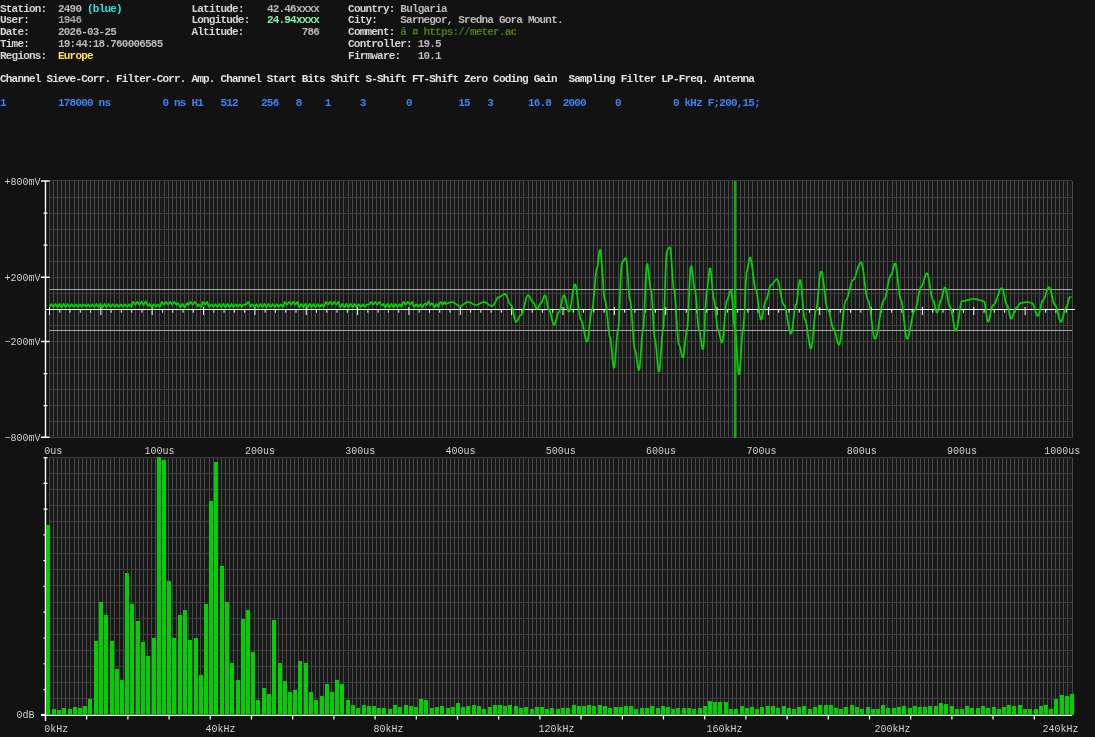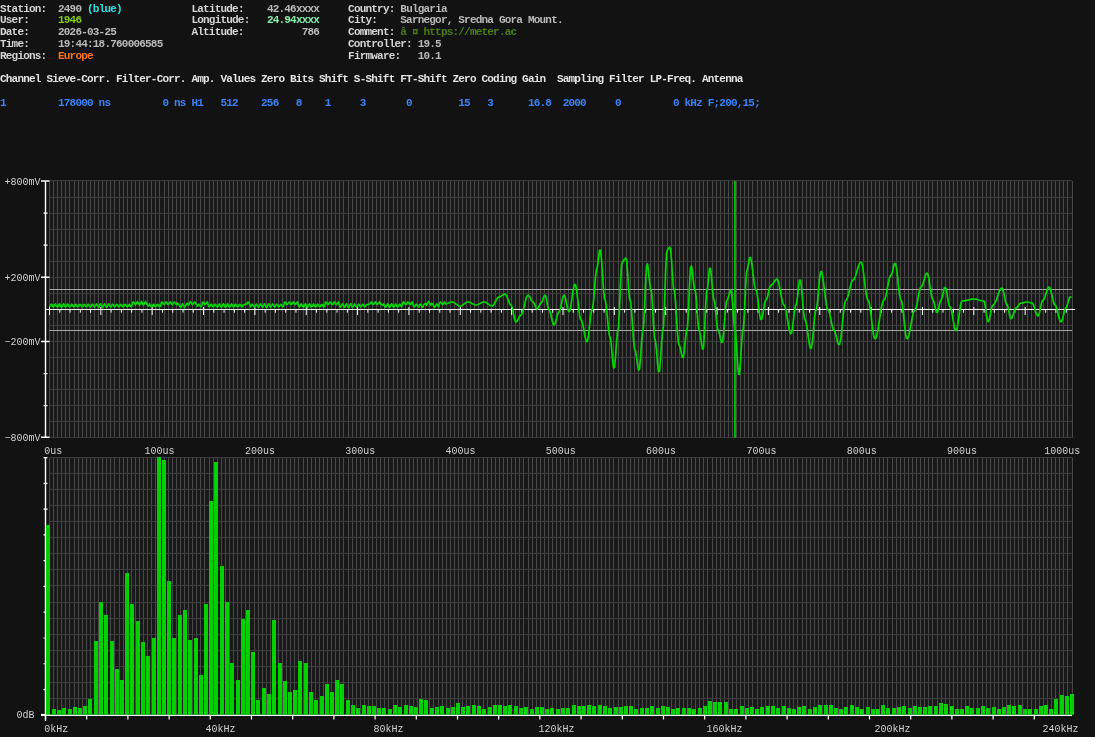--- a/index.html
+++ b/index.html
@@ -50,19 +50,19 @@
     <text x="44.3" y="732" font-family="Liberation Mono, monospace" font-size="10" font-weight="normal" fill="#d2d2d2" text-anchor="start">0kHz</text>
     <text x="220.4" y="732" font-family="Liberation Mono, monospace" font-size="10" font-weight="normal" fill="#d2d2d2" text-anchor="middle">40kHz</text>
     <text x="388.4" y="732" font-family="Liberation Mono, monospace" font-size="10" font-weight="normal" fill="#d2d2d2" text-anchor="middle">80kHz</text>
     <text x="556.4" y="732" font-family="Liberation Mono, monospace" font-size="10" font-weight="normal" fill="#d2d2d2" text-anchor="middle">120kHz</text>
     <text x="724.4" y="732" font-family="Liberation Mono, monospace" font-size="10" font-weight="normal" fill="#d2d2d2" text-anchor="middle">160kHz</text>
     <text x="892.4" y="732" font-family="Liberation Mono, monospace" font-size="10" font-weight="normal" fill="#d2d2d2" text-anchor="middle">200kHz</text>
     <text x="1060.4" y="732" font-family="Liberation Mono, monospace" font-size="10" font-weight="normal" fill="#d2d2d2" text-anchor="middle">240kHz</text>
     <path d="M48 714.8V525M54 714.8V709M59 714.8V710M64 714.8V708M70 714.8V709M75 714.8V707M80 714.8V708M85 714.8V706M90 714.8V699M96 714.8V641M101 714.8V602M106 714.8V615M112 714.8V641M117 714.8V669M122 714.8V680M127 714.8V573M132 714.8V604M138 714.8V621M143 714.8V642M148 714.8V656M154 714.8V638M159 714.8V457M164 714.8V460M169 714.8V581M174 714.8V638M180 714.8V615M185 714.8V610M190 714.8V640M196 714.8V638M201 714.8V675M206 714.8V604M211 714.8V501M216 714.8V462M222 714.8V566M227 714.8V602M232 714.8V663M238 714.8V680M243 714.8V619M248 714.8V610M253 714.8V652M258 714.8V700M264 714.8V688M269 714.8V694M274 714.8V620M280 714.8V663M285 714.8V681M290 714.8V692M295 714.8V690M300 714.8V661M306 714.8V663M311 714.8V692M316 714.8V700M322 714.8V696M327 714.8V684M332 714.8V692M337 714.8V680M342 714.8V684M348 714.8V700M353 714.8V705M358 714.8V708M364 714.8V705M369 714.8V706M374 714.8V706M379 714.8V708M384 714.8V708M390 714.8V709M395 714.8V705M400 714.8V707M406 714.8V705M411 714.8V706M416 714.8V707M421 714.8V699M426 714.8V700M432 714.8V708M437 714.8V707M442 714.8V706M448 714.8V708M453 714.8V707M458 714.8V703M463 714.8V707M468 714.8V706M474 714.8V705M479 714.8V706M484 714.8V709M490 714.8V707M495 714.8V705M500 714.8V705M505 714.8V706M510 714.8V705M516 714.8V706M521 714.8V708M526 714.8V707M532 714.8V709M537 714.8V707M542 714.8V707M547 714.8V709M552 714.8V708M558 714.8V709M563 714.8V708M568 714.8V708M574 714.8V705M579 714.8V706M584 714.8V706M589 714.8V705M594 714.8V706M600 714.8V705M605 714.8V706M610 714.8V708M616 714.8V707M621 714.8V707M626 714.8V706M631 714.8V706M636 714.8V709M642 714.8V708M647 714.8V708M652 714.8V706M658 714.8V708M663 714.8V706M668 714.8V707M673 714.8V709M678 714.8V708M684 714.8V708M689 714.8V708M694 714.8V709M700 714.8V708M705 714.8V706M710 714.8V701M715 714.8V702M720 714.8V702M726 714.8V702M731 714.8V709M736 714.8V709M742 714.8V706M747 714.8V708M752 714.8V707M757 714.8V709M762 714.8V707M768 714.8V706M773 714.8V706M778 714.8V708M784 714.8V706M789 714.8V708M794 714.8V709M799 714.8V707M804 714.8V706M810 714.8V709M815 714.8V707M820 714.8V705M826 714.8V705M831 714.8V705M836 714.8V708M841 714.8V709M846 714.8V707M852 714.8V705M857 714.8V707M862 714.8V709M868 714.8V707M873 714.8V709M878 714.8V709M883 714.8V705M888 714.8V708M894 714.8V708M899 714.8V707M904 714.8V706M910 714.8V708M915 714.8V706M920 714.8V707M925 714.8V707M930 714.8V706M936 714.8V706M941 714.8V703M946 714.8V704M952 714.8V706M957 714.8V709M962 714.8V709M967 714.8V706M972 714.8V708M978 714.8V708M983 714.8V706M988 714.8V708M994 714.8V707M999 714.8V709M1004 714.8V707M1009 714.8V705M1014 714.8V706M1020 714.8V705M1025 714.8V709M1030 714.8V709M1036 714.8V709M1041 714.8V706M1046 714.8V705M1051 714.8V709M1056 714.8V699M1062 714.8V695M1067 714.8V696M1072 714.8V694" stroke="#00d000" stroke-width="4"></path>
   </svg>
 <pre id="hdr">Station:  <span style="color:#b9b9b9">2490</span> <span style="color:#2ee0e0">(blue)</span>            Latitude:    <span style="color:#b9b9b9">42.46xxxx</span>     Country: <span style="color:#b9b9b9">Bulgaria</span>
-User:     <span style="color:#84cc16">1946</span>                   Longitude:   <span style="color:#86efac">24.94xxxx</span>     City:    <span style="color:#b9b9b9">Sarnegor, Sredna Gora Mount.</span>
+User:     <span style="color:#a3a3a3">1946</span>                   Longitude:   <span style="color:#86efac">24.94xxxx</span>     City:    <span style="color:#b9b9b9">Sarnegor, Sredna Gora Mount.</span>
 Date:     <span style="color:#b9b9b9">2026-03-25</span>             Altitude:          <span style="color:#b9b9b9">786</span>     Comment: <span style="color:#4d7c0f">â ¤ https://meter.ac</span>
 Time:     <span style="color:#b9b9b9">19:44:18.760006585</span>                                Controller: <span style="color:#b9b9b9">19.5</span>
-Regions:  <span style="color:#f97316">Europe</span>                                            Firmware:   <span style="color:#b9b9b9">10.1</span>
+Regions:  <span style="color:#fde047">Europe</span>                                            Firmware:   <span style="color:#b9b9b9">10.1</span>
 
-<span style="color:#e2e2e2">Channel Sieve-Corr. Filter-Corr. Amp. Values Zero Bits Shift S-Shift FT-Shift Zero Coding Gain  Sampling Filter LP-Freq. Antenna</span>
+<span style="color:#e2e2e2">Channel Sieve-Corr. Filter-Corr. Amp. Channel Start Bits Shift S-Shift FT-Shift Zero Coding Gain  Sampling Filter LP-Freq. Antenna</span>
 
 <span style="color:#3b82f6">1         178000 ns         0 ns H1   512    256   8    1     3       0        15   3      16.8  2000     0         0 kHz F;200,15;</span></pre>
 </body></html>

